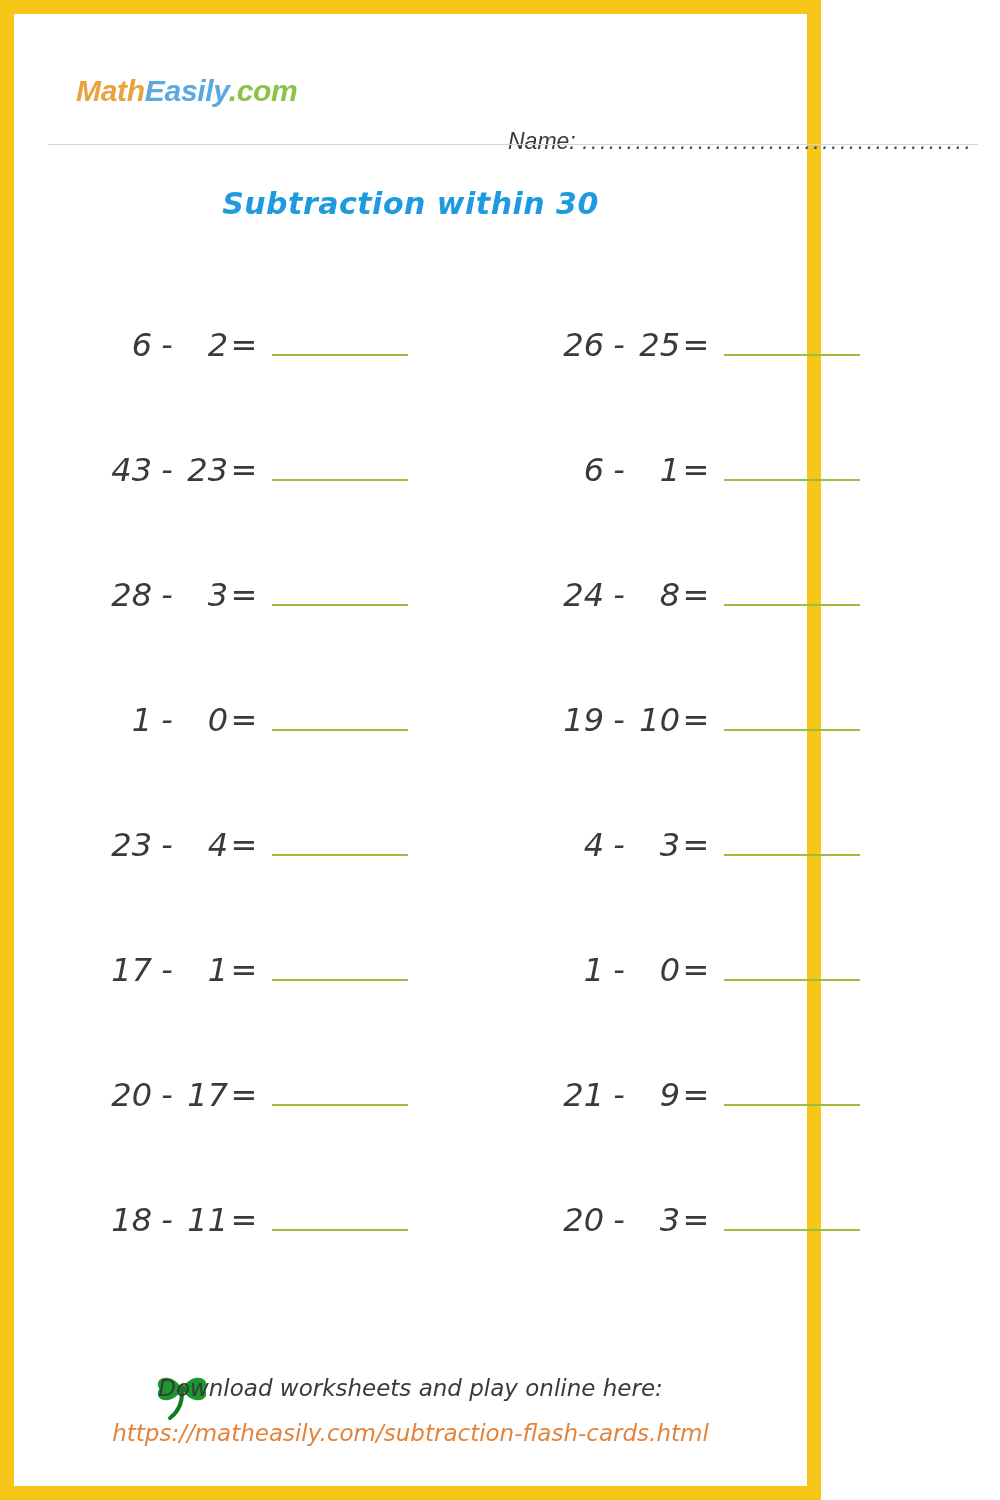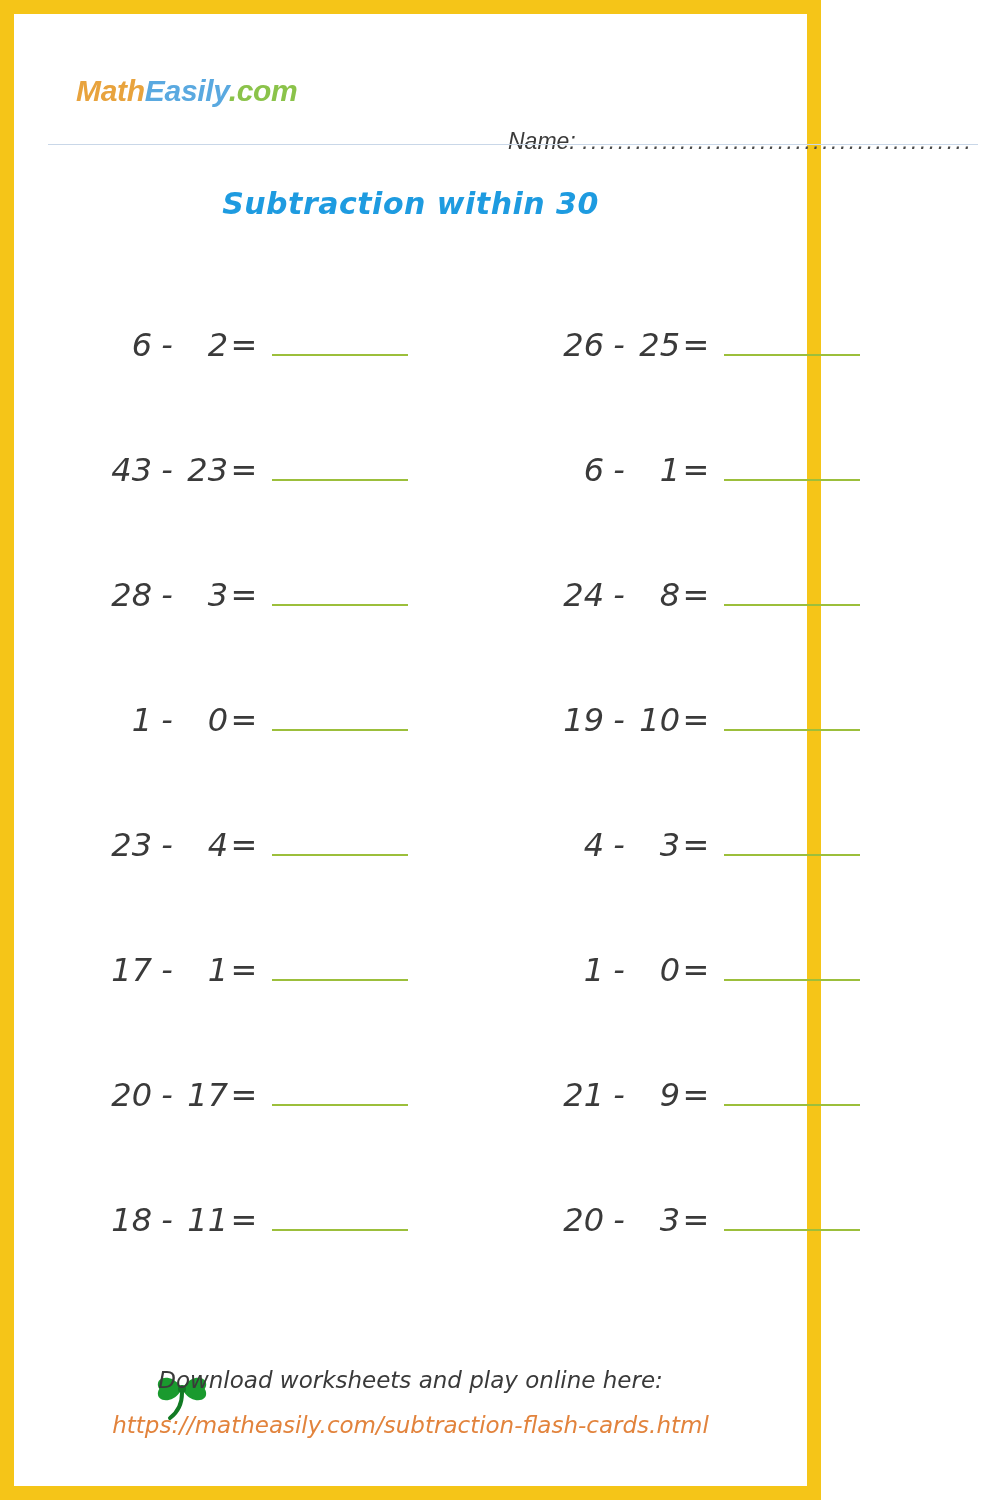--- a/index.html
+++ b/index.html
@@ -142,21 +142,21 @@
     border-bottom: 2px solid #9cbf3b;
     height: 44px;
   }
   
   .prob .expr { transform: translateY(0); }
 
   
   .footer {
     position: absolute;
     left: 0;
-    bottom: 34px;
+    bottom: 26px;
     width: 100%;
     text-align: center;
   }
   .footer-line1 {
     font-size: 23px;
     color: #3a3a3a;
     font-family: "DejaVu Sans", sans-serif;
   }
   .footer-line2 {
     margin-top: 19px;

